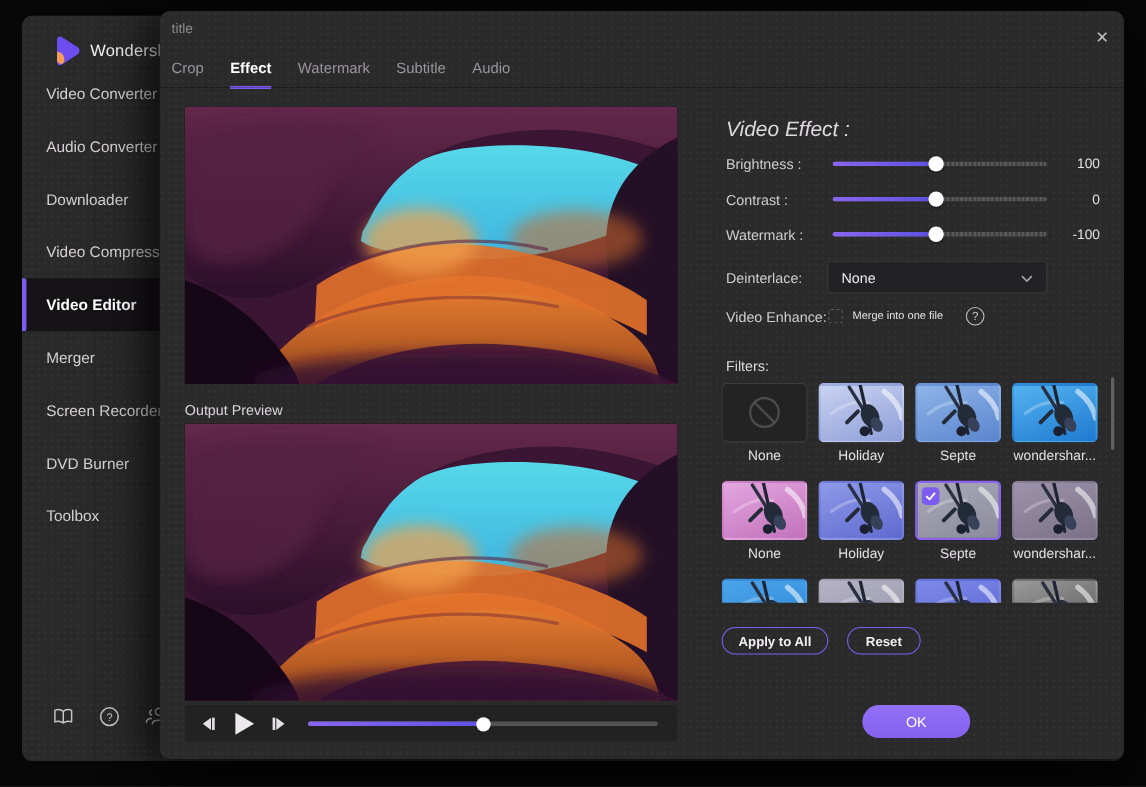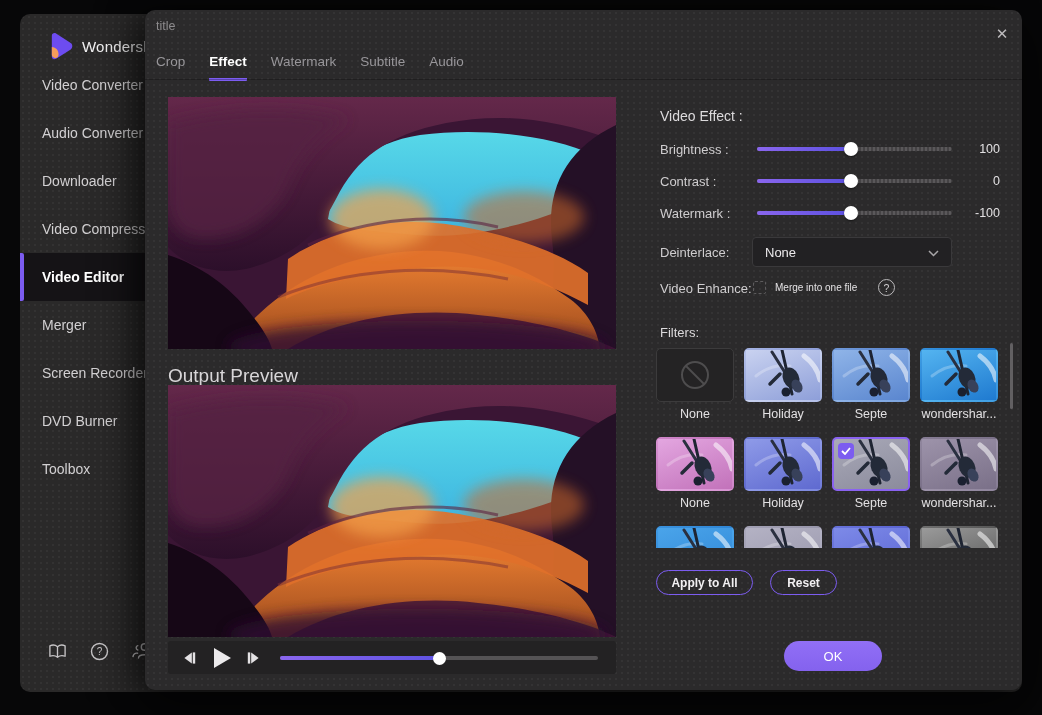--- a/index.html
+++ b/index.html
@@ -49,35 +49,35 @@
   .tabs { left:11px; top:44px; display:flex; gap:24px; }
   .tab { font-size:13.5px; color:#98969a; padding-bottom:9px; cursor:pointer; }
   .tab.active { color:#ffffff; font-weight:700; border-bottom:3px solid #7c5cf0; border-radius:0 0 1px 1px; }
   .tab-divider { left:0; top:69px; width:877px; height:1px; background:rgba(0,0,0,.28); }
 
   
   .preview { left:23px; width:448px; height:252px; overflow:hidden; background:#1a0d1c; }
   .preview svg { display:block; width:448px; height:252px; }
   .preview-top { top:87px; }
   .preview-bottom { top:375px; }
-  .output-label { left:23px; top:355px; font-size:19px; color:#d8d6d8;text-align:right; }
+  .output-label { left:23px; top:355px; font-size:13px; color:#d8d6d8;text-align:right; }
 
   
   .transport { left:23px; top:631px; width:448px; height:33px; background:#232223; border-radius:3px; }
   .t-btn { position:absolute; top:0; height:33px; display:flex; align-items:center; justify-content:center; cursor:pointer; }
   .t-prev { left:10px; width:22px; }
   .t-play { left:40px; width:28px; }
   .t-next { left:74px; width:22px; }
   .t-track { position:absolute; left:112px; top:15px; width:318px; height:3.5px; background:#555355; border-radius:2px; cursor:pointer; }
   .t-fill { position:absolute; left:0; top:0; height:3.5px; background:linear-gradient(90deg,#8a66ee,#5f52e2); border-radius:2px; }
   .t-knob { position:absolute; top:-4.5px; width:13px; height:13px; background:#ffffff; border-radius:50%; }
 
   
   .panel { left:515px; top:90px; width:345px; height:580px; }
-  .section-title { position:absolute; left:0; top:8px; font-size:14px; color:#dcdadc; }
+  .section-title { position:absolute; left:0; top:8px; font-size:19px; color:#dcdadc;font-style:italic; }
   .fx-row { position:absolute; left:0; width:345px; height:20px; }
   .fx-label { position:absolute; left:0; top:3px; font-size:13px; color:#cfcdcf; }
   .fx-track { position:absolute; left:97px; top:8px; width:195px; height:4px; border-radius:2px;
     background:repeating-linear-gradient(90deg,#5a585a 0 2px,#454345 2px 4px); cursor:pointer; }
   .fx-fill { position:absolute; left:0; top:0; height:4px; background:linear-gradient(90deg,#8a66ee,#5b50e0); border-radius:2px; }
   .fx-knob { position:absolute; top:-5px; width:14px; height:14px; background:#ffffff; border-radius:50%; box-shadow:0 1px 2px rgba(0,0,0,.5); }
   .fx-value { position:absolute; left:285px; top:3px; width:55px; text-align:right; font-size:12.5px; color:#e2e0e2; }
 
   .deint-label { position:absolute; left:0; top:145px; font-size:13px; color:#cfcdcf; }
   .select {

